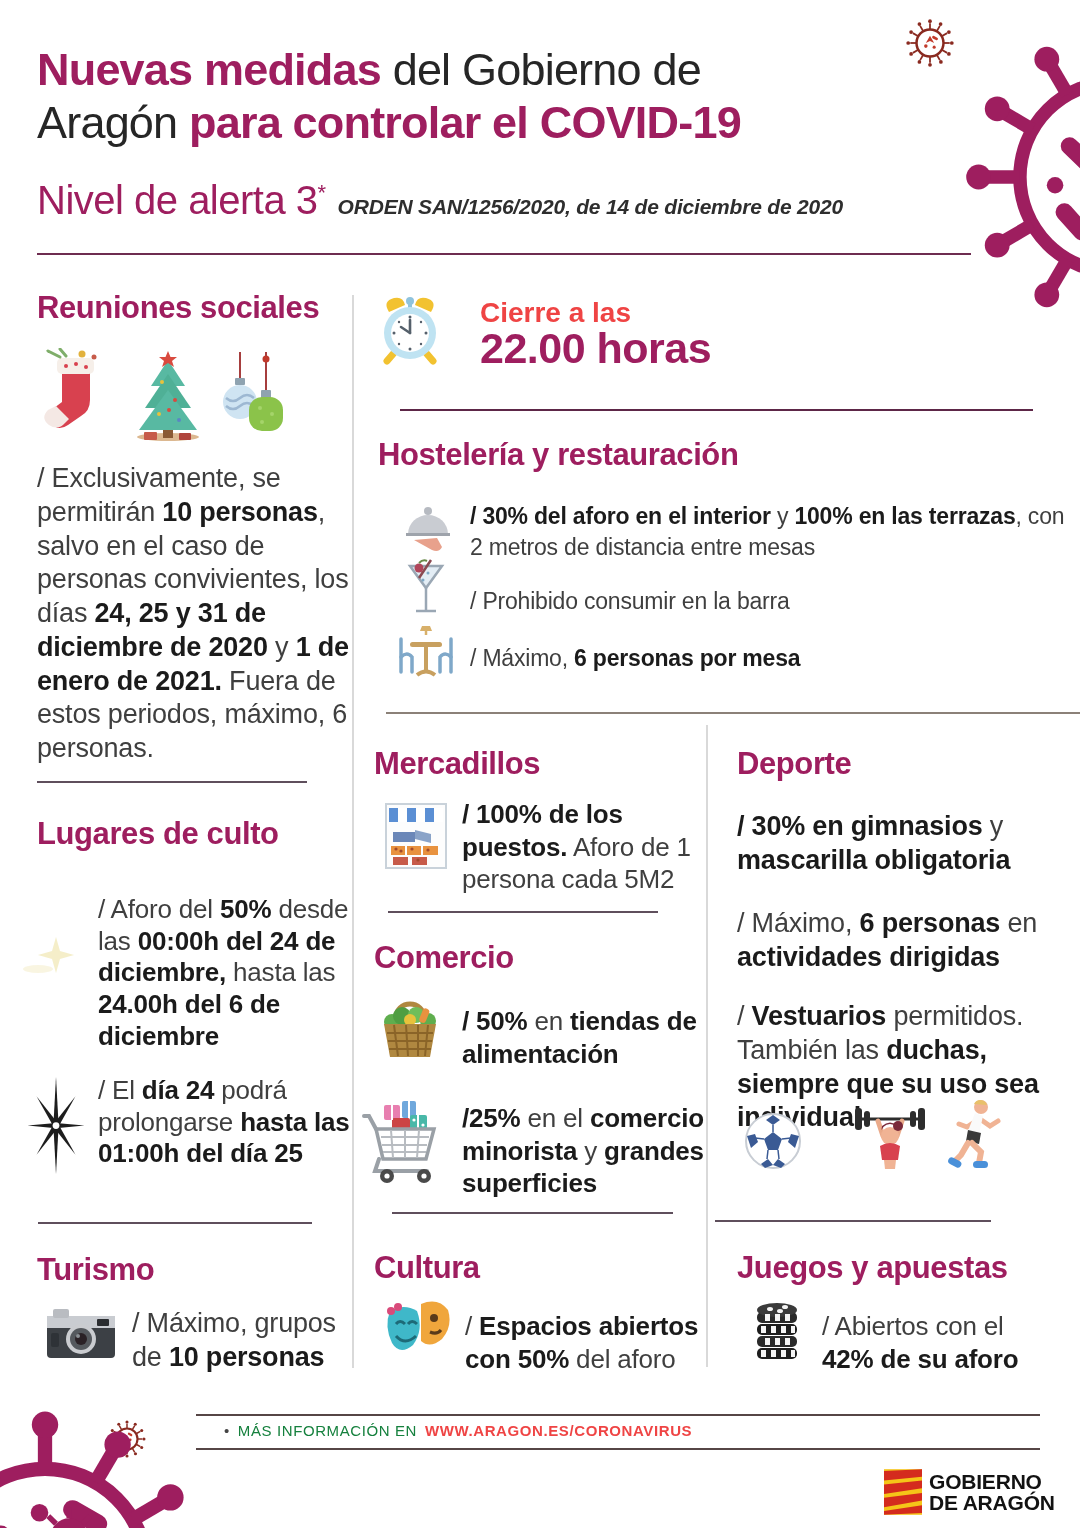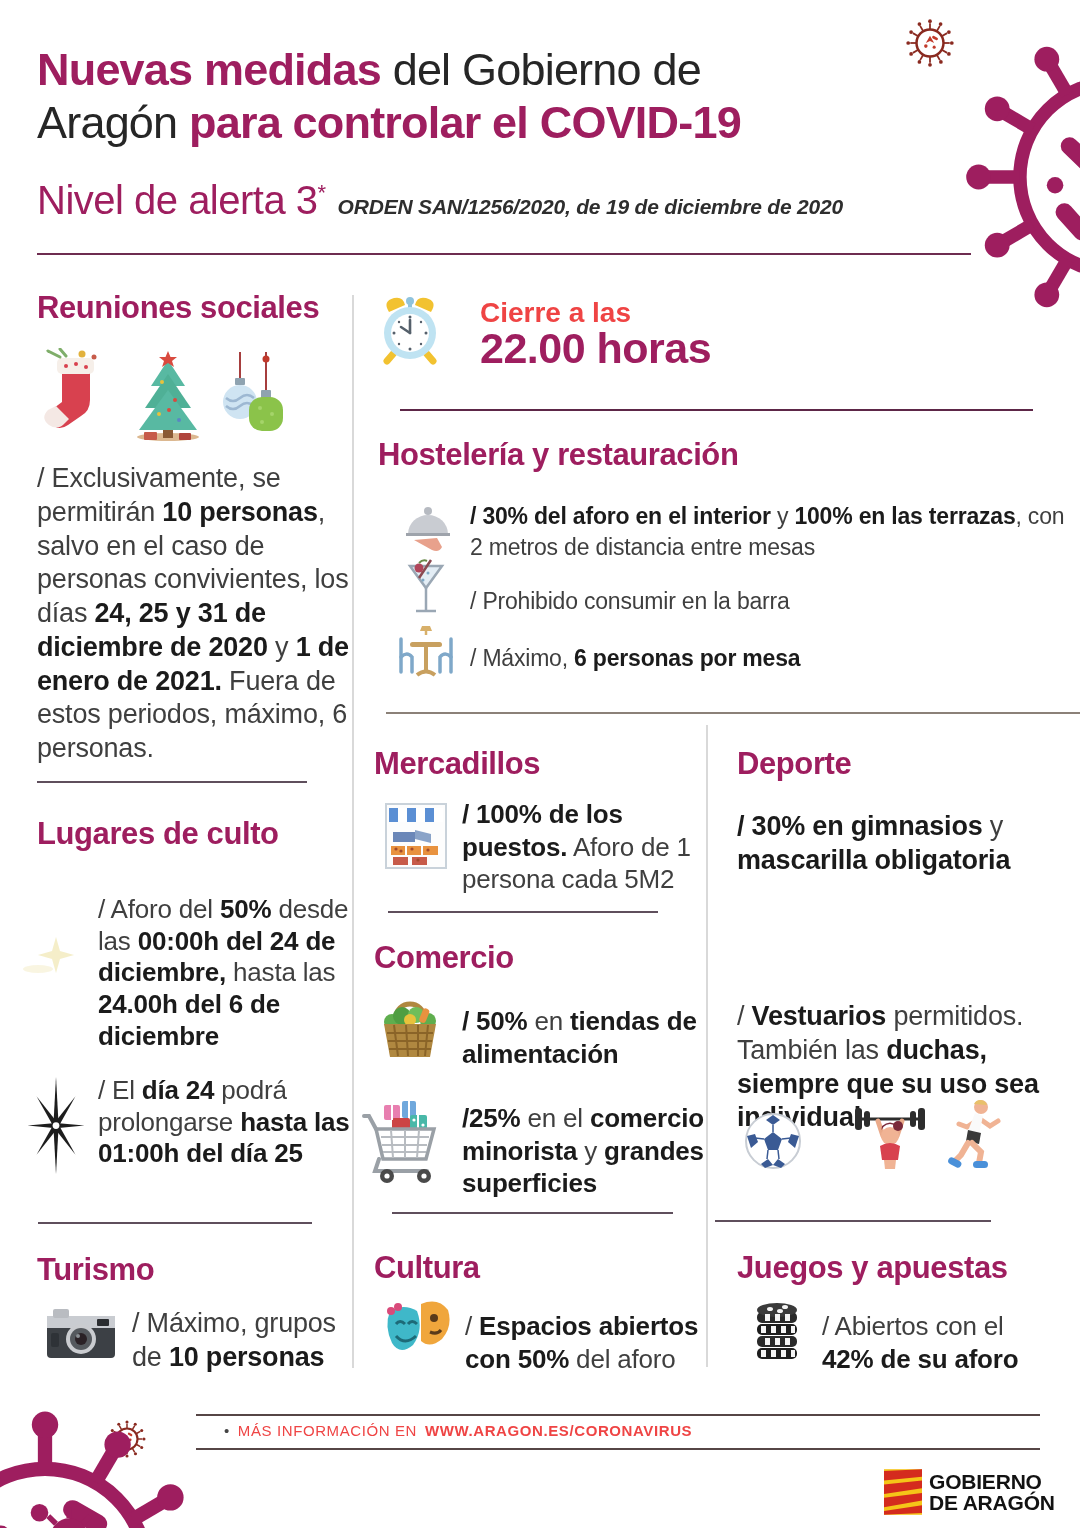--- a/index.html
+++ b/index.html
@@ -23,21 +23,21 @@
 
 <div class="page">
 
   <div class="abs" style="left:37px;top:34px;width:840px;font-size:45px;line-height:1.17;letter-spacing:-0.8px">
     <div><span class="t-acc">Nuevas medidas</span><span class="t-dark"> del Gobierno de</span></div>
     <div><span class="t-dark">Aragón </span><span class="t-acc">para controlar el COVID-19</span></div>
   </div>
 
   <div class="abs" style="left:37px;top:168px;display:flex;align-items:baseline;gap:12px">
     <div style="font-size:40px;color:#9e1e5f;font-weight:400;letter-spacing:-0.5px"><span>Nivel de alerta 3</span><sup>*</sup></div>
-    <div style="font-size:21px;font-style:italic;font-weight:700;color:#2e2e2e;letter-spacing:-0.2px">ORDEN SAN/1256/2020, de 19 de diciembre de 2020</div>
+    <div style="font-size:21px;font-style:italic;font-weight:700;color:#2e2e2e;letter-spacing:-0.2px">ORDEN SAN/1256/2020, de 14 de diciembre de 2020</div>
   </div>
 
   <div class="abs" style="left:37px;top:243px;width:934px;height:2px;background:#6e2c50"></div>
 
   <span class="icon abs" style="left:903px;top:6px">
     <svg width="54" height="54" viewBox="0 0 52 52">
       <circle cx="26" cy="26" r="13" fill="none" stroke="#8a2a20" stroke-width="2.4"></circle>
       <g stroke="#8a2a20" stroke-width="1.7">
         <line x1="39" y1="26" x2="45" y2="26"></line>
           <line x1="37.3" y1="32.5" x2="42.5" y2="35.5"></line>
@@ -422,20 +422,21 @@
       <path d="M13 38 q9 10 20 0" stroke="#1d6a78" stroke-width="3" fill="none"></path>
       <circle cx="8" cy="13" r="4" fill="#d94a7a"></circle>
         <circle cx="15" cy="9" r="4" fill="#d94a7a"></circle>
     </svg>
   </span>
   <div class="abs body-text" style="left:465px;top:1300px;width:250px;font-size:26px"><span>/ </span><span class="b">Espacios abiertos con 50%</span><span> del aforo</span></div>
 
   <div class="abs sec-title" style="left:737px;top:736px">Deporte</div>
 
   <div class="abs body-text" style="left:737px;top:800px;width:308px;font-size:27px"><span class="b">/ 30% en gimnasios</span><span> y </span><span class="b">mascarilla obligatoria</span></div>
+  <div class="abs body-text" style="left:737px;top:897px;width:308px;font-size:27px"><span>/ Máximo, </span><span class="b">6 personas</span><span> en </span><span class="b">actividades dirigidas</span></div>
   <div class="abs body-text" style="left:737px;top:990px;width:315px;font-size:27px"><span>/ </span><span class="b">Vestuarios</span><span> permitidos. También las </span><span class="b">duchas, siempre que su uso sea individual</span></div>
 
   <span class="icon abs" style="left:744px;top:1102px">
     <svg width="58" height="58" viewBox="0 0 58 58">
       <circle cx="29" cy="29" r="27" fill="#fff" stroke="#c8cdd4" stroke-width="2"></circle>
       <polygon points="29,20 38,27 34,38 24,38 20,27" fill="#3a5a94"></polygon>
       <polygon points="29,3 36,8 29,13 22,8" fill="#3a5a94"></polygon>
       <polygon points="3,24 11,22 14,30 7,36" fill="#3a5a94"></polygon>
       <polygon points="55,24 47,22 44,30 51,36" fill="#3a5a94"></polygon>
       <polygon points="17,52 24,47 29,53 21,56" fill="#3a5a94"></polygon>
@@ -520,21 +521,21 @@
           <ellipse cx="28" cy="13" rx="3" ry="2"></ellipse>
           <ellipse cx="33" cy="9" rx="3" ry="2"></ellipse>
       </g>
     </svg>
   </span>
   <div class="abs body-text" style="left:822px;top:1300px;width:215px;font-size:26px"><span>/ Abiertos con el </span><span class="b">42% de su aforo</span></div>
 
   <div class="abs" style="left:196px;top:1404px;width:844px;height:2px;background:#564646"></div>
   <div class="abs" style="left:224px;top:1412px;font-size:15px;letter-spacing:0.6px;display:flex;align-items:center;gap:8px">
     <span style="color:#444">•</span>
-    <span style="color:#ef4444;font-weight:500">MÁS INFORMACIÓN EN</span>
+    <span style="color:#15803d;font-weight:500">MÁS INFORMACIÓN EN</span>
     <span style="color:#ef4444;font-weight:700">WWW.ARAGON.ES/CORONAVIRUS</span>
   </div>
   <div class="abs" style="left:196px;top:1438px;width:844px;height:2px;background:#564646"></div>
 
   <div class="abs" style="left:884px;top:1459px;display:flex;gap:7px;align-items:center">
     <span class="icon">
       <svg width="38" height="46" viewBox="0 0 40 48">
         <rect width="40" height="48" fill="#f5c518"></rect>
         <g fill="#d42b1e">
           <path d="M0 2 L40 0 L40 8 L0 12 Z"></path>

